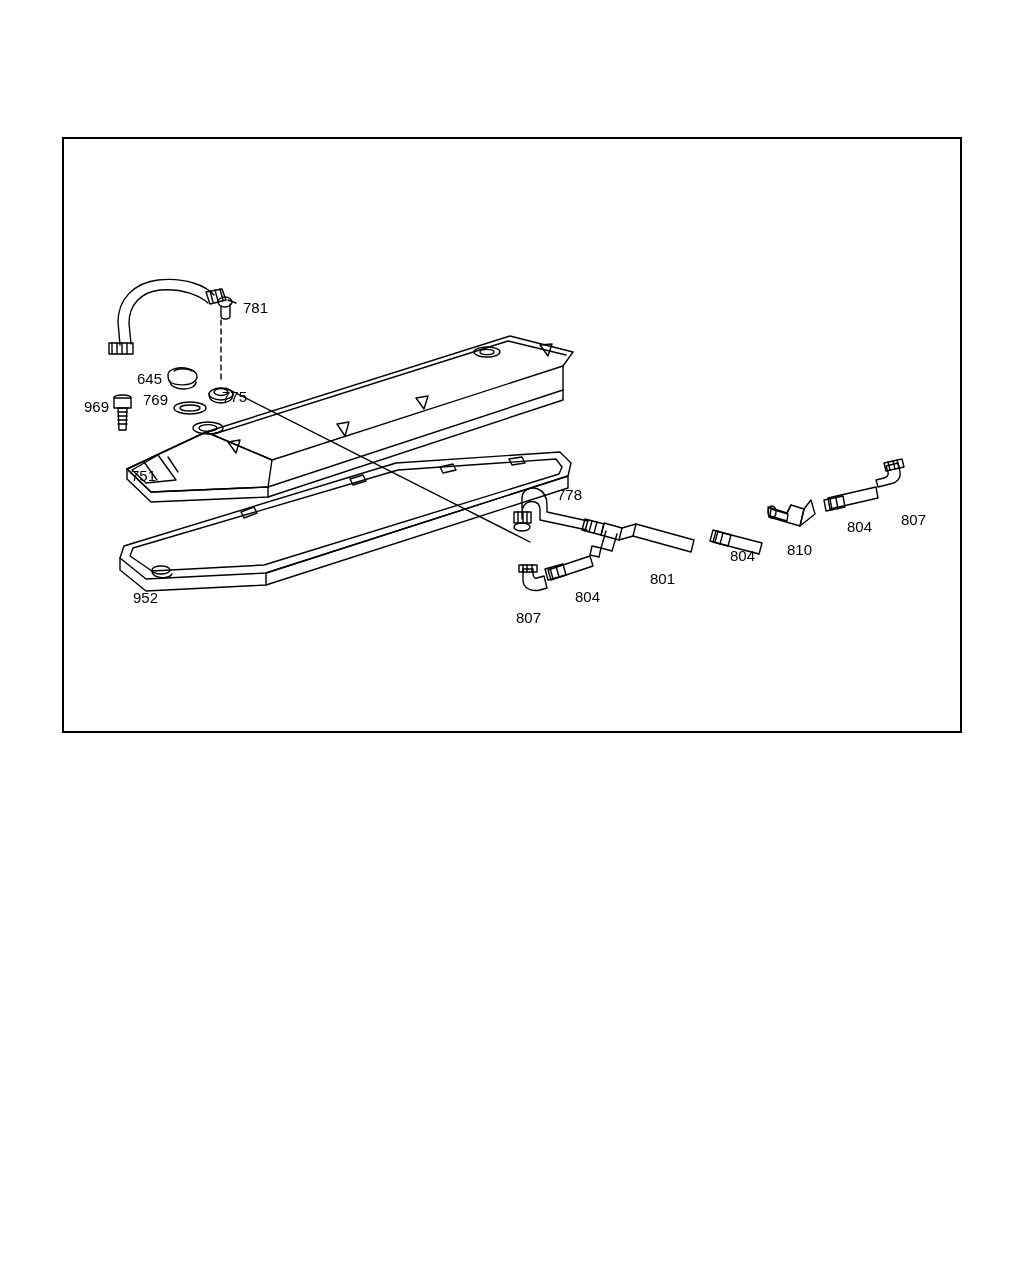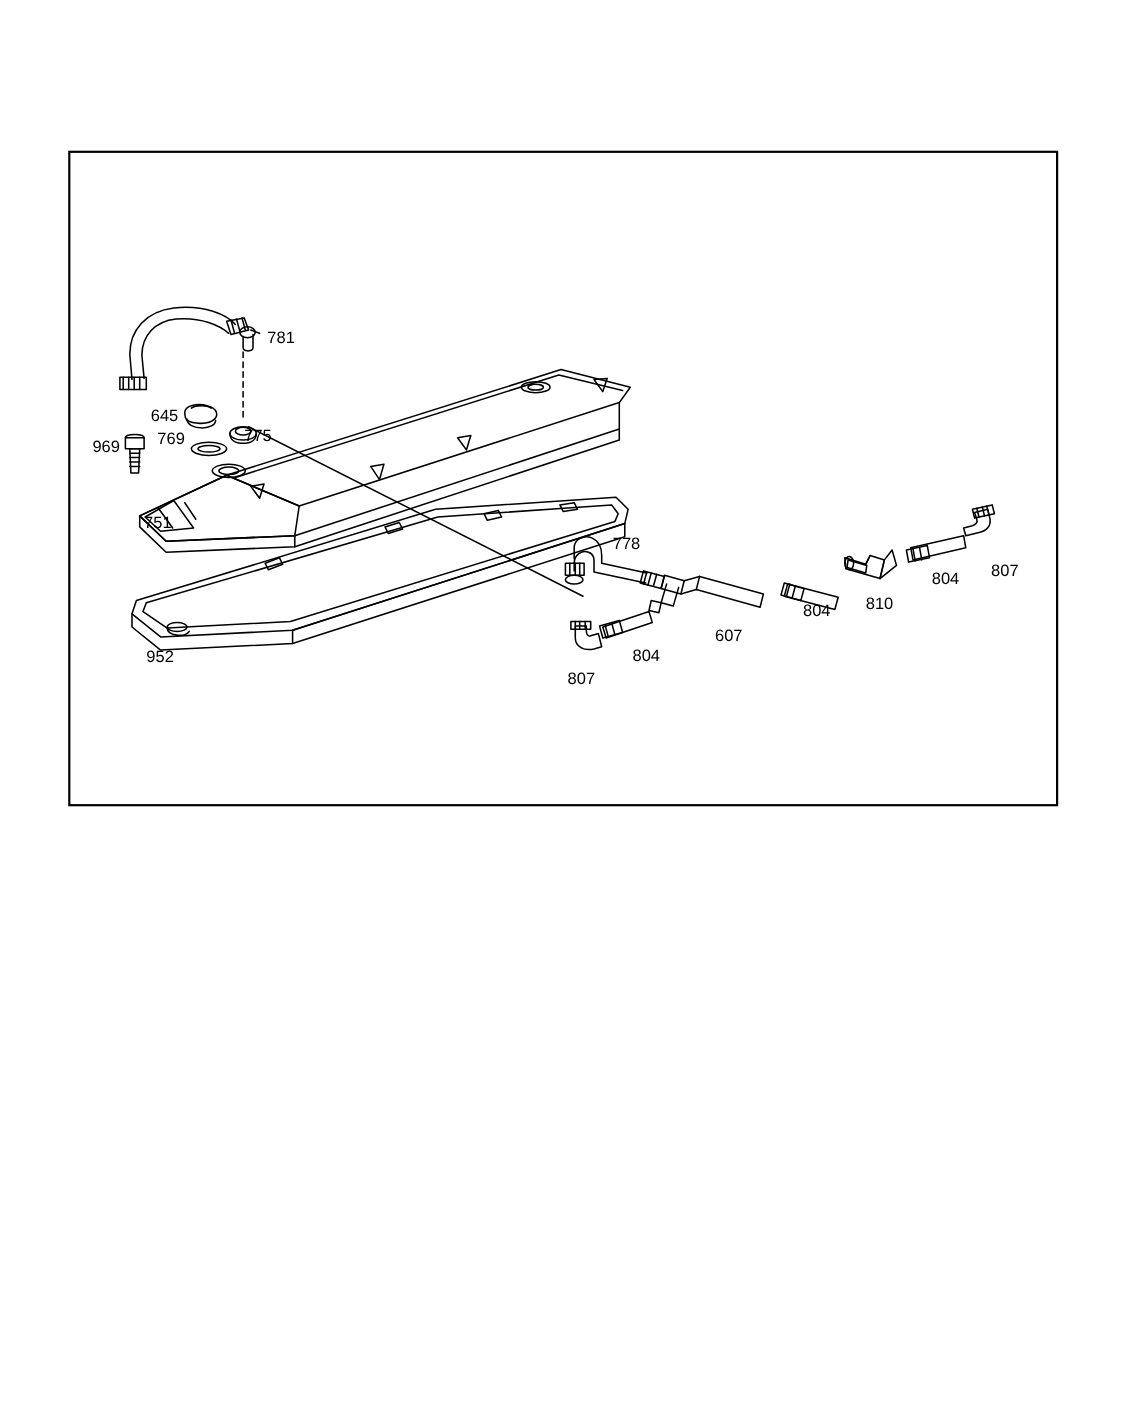--- a/index.html
+++ b/index.html
@@ -176,19 +176,19 @@
   <div class="callout" style="left:243px; top:300px;">781</div>
   <div class="callout" style="left:137px; top:371px;">645</div>
   <div class="callout" style="left:222px; top:389px;">775</div>
   <div class="callout" style="left:143px; top:392px;">769</div>
   <div class="callout" style="left:84px; top:399px;">969</div>
   <div class="callout" style="left:131px; top:468px;">751</div>
   <div class="callout" style="left:133px; top:590px;">952</div>
   <div class="callout" style="left:557px; top:487px;">778</div>
   <div class="callout" style="left:516px; top:610px;">807</div>
   <div class="callout" style="left:575px; top:589px;">804</div>
-  <div class="callout" style="left:650px; top:571px;">607</div>
+  <div class="callout" style="left:650px; top:571px;">801</div>
   <div class="callout" style="left:730px; top:548px;">804</div>
   <div class="callout" style="left:771px; top:542px;margin-left:16px;">810</div>
   <div class="callout" style="left:847px; top:519px;">804</div>
   <div class="callout" style="left:901px; top:512px;">807</div>
 
 </div>
 
 </body></html>

